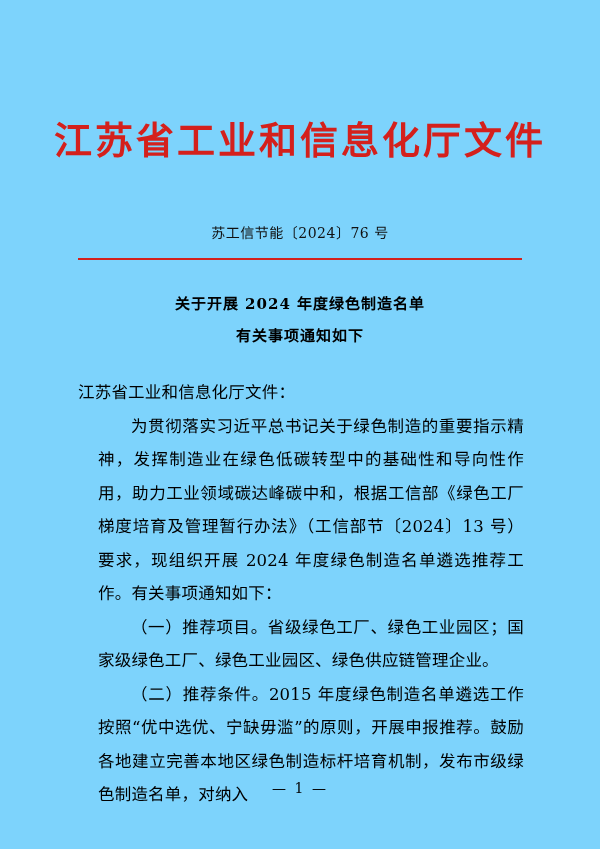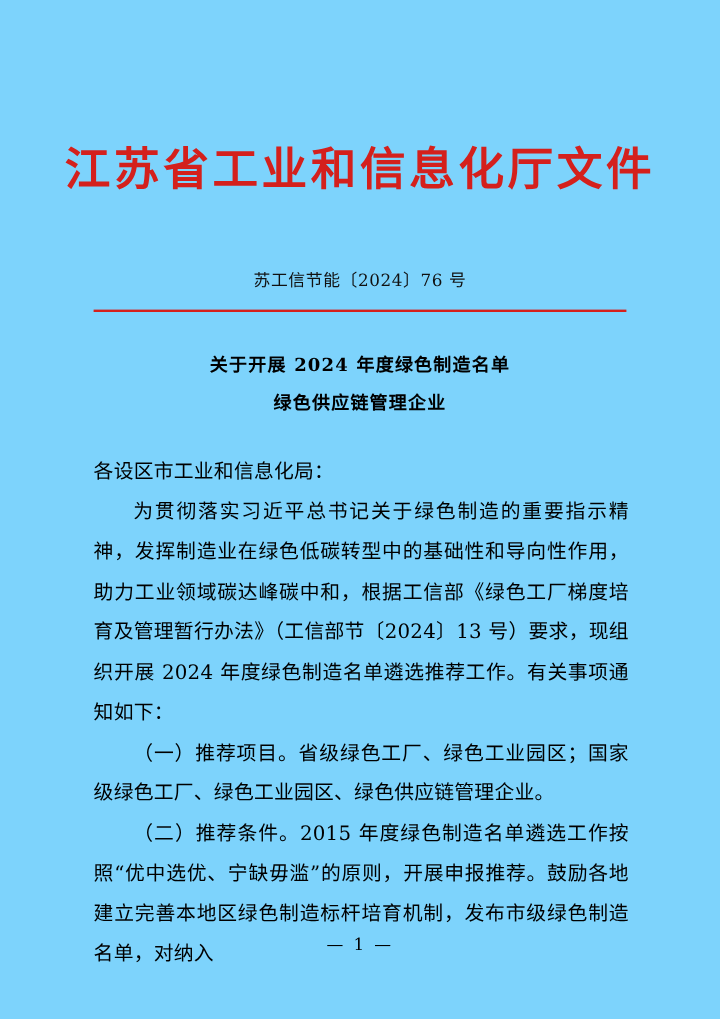--- a/index.html
+++ b/index.html
@@ -90,20 +90,21 @@
     font-size: 16.5px;
     line-height: 33.5px;
     letter-spacing: 0.2px;
     text-align: justify;
     text-justify: inter-ideograph;
     white-space: pre-wrap;
   }
 
   .body-line.indent {
     text-indent: 2em;
+    margin-left: 20px;
   }
 
   .body-line.bold {
     font-weight: bold;
   }
 
   .page-number {
     position: absolute;
     left: 0;
     top: 780px;
@@ -121,25 +122,25 @@
   <div class="doc-header">
     <div class="doc-header-title">江苏省工业和信息化厅文件</div>
   </div>
 
   <div class="doc-number">苏工信节能〔2024〕76 号</div>
 
   <div class="red-rule"></div>
 
   <div class="doc-title">
     <span class="line">关于开展 2024 年度绿色制造名单</span>
-    <span class="line">绿色供应链管理企业</span>
+    <span class="line">有关事项通知如下</span>
   </div>
 
   <div class="body-block">
-    <div class="body-line">各设区市工业和信息化局：</div>
+    <div class="body-line">江苏省工业和信息化厅文件：</div>
     <div class="body-line indent">为贯彻落实习近平总书记关于绿色制造的重要指示精神，发挥制造业在绿色低碳转型中的基础性和导向性作用，助力工业领域碳达峰碳中和，根据工信部《绿色工厂梯度培育及管理暂行办法》（工信部节〔2024〕13 号）要求，现组织开展 2024 年度绿色制造名单遴选推荐工作。有关事项通知如下：</div>
     <div class="body-line indent">（一）推荐项目。省级绿色工厂、绿色工业园区；国家级绿色工厂、绿色工业园区、绿色供应链管理企业。</div>
     <div class="body-line indent">（二）推荐条件。2015 年度绿色制造名单遴选工作按照“优中选优、宁缺毋滥”的原则，开展申报推荐。鼓励各地建立完善本地区绿色制造标杆培育机制，发布市级绿色制造名单，对纳入</div>
   </div>
 
   <div class="page-number">— 1 —</div>
 
 </div>
 
 </body></html>

